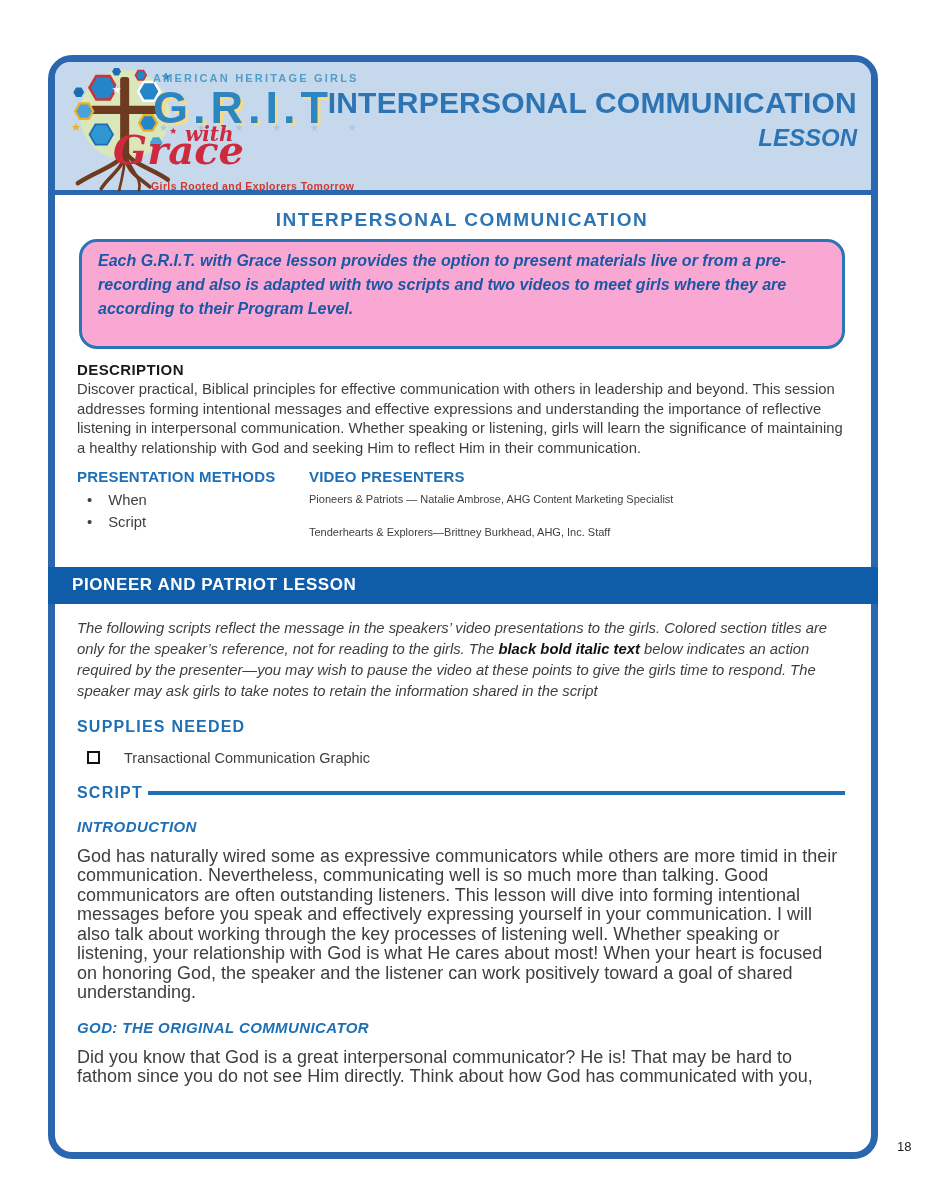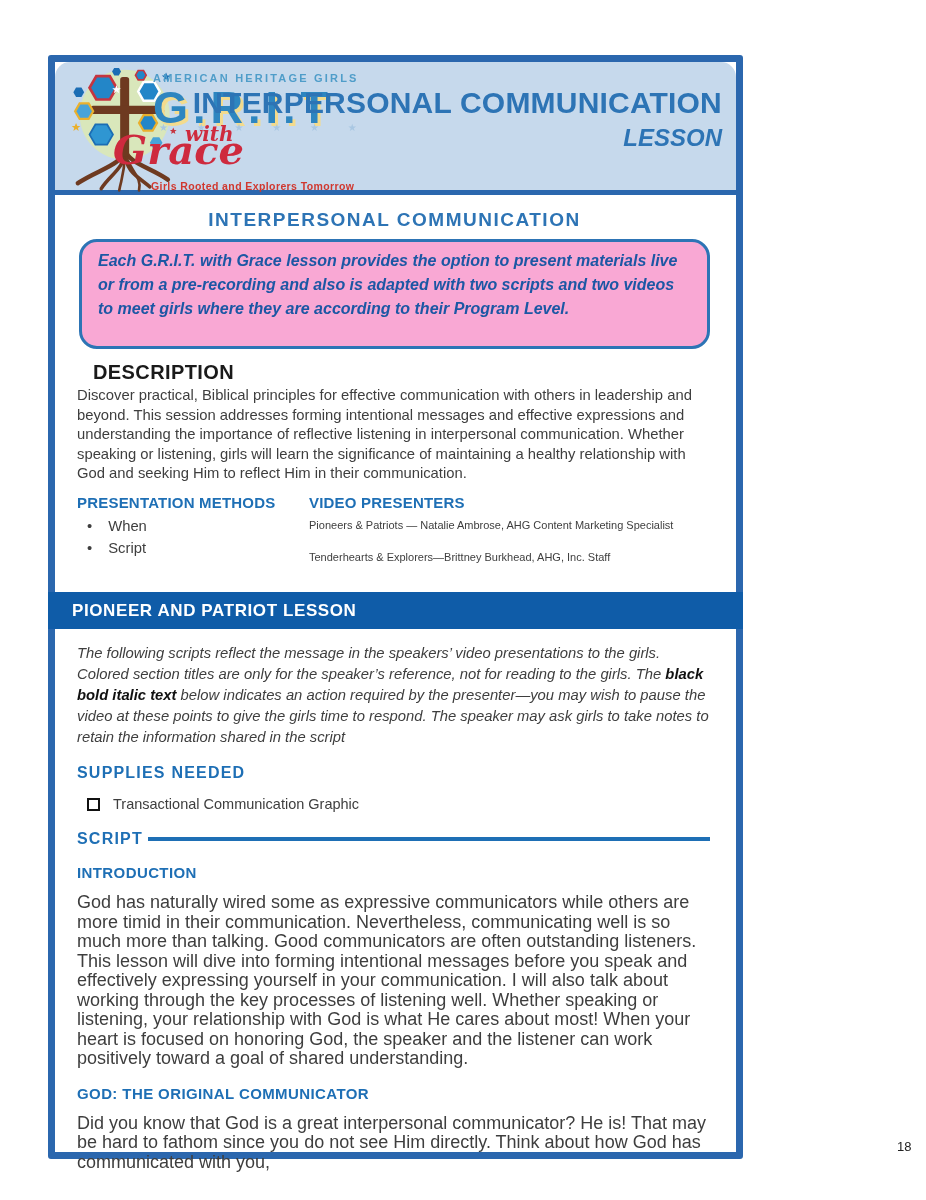--- a/index.html
+++ b/index.html
@@ -1,20 +1,20 @@
 <!DOCTYPE html>
 <html><head>
 <meta charset="utf-8">
 <style>
   html,body { margin:0; padding:0; background:#ffffff; }
   .page { position:relative; width:926px; height:1200px; background:#ffffff;
           font-family:"Liberation Sans", sans-serif; overflow:hidden; }
 
-  .frame { position:absolute; left:48px; top:55px; width:695px; height:1104px;
-           box-sizing:border-box; border:7px solid #2b67ae; border-radius:3px;
+  .frame { position:absolute; left:48px; top:55px; width:830px; height:1104px;
+           box-sizing:border-box; border:7px solid #2b67ae; border-radius:24px;
            background:#ffffff; }
 
   
   .header-band { position:relative; height:128px; background:#c6d9ec;
                  border-radius:15px 15px 0 0; border-bottom:5px solid #2b67ae; }
   .logo { position:absolute; left:10px; top:4px; width:330px; height:126px; }
   .logo svg { position:absolute; left:0; top:2px; }
   .brand { position:absolute; left:88px; top:6px; white-space:nowrap; }
   .org { color:#4f9dc9; font-weight:bold; font-size:11px; letter-spacing:2.2px; }
   .grit-wrap { position:relative; margin-top:1px; }
@@ -36,21 +36,21 @@
               margin-top:4px; }
 
   
   .content { padding:0 24px 0 22px; }
   h1.center { text-align:center; color:#2d74b5; font-size:19px; font-weight:bold;
               letter-spacing:1.5px; margin:14px 0 0; }
   .intro-box { margin:8px 2px 10px; background:#f9a8d4; border:3px solid #2d74b5;
                border-radius:18px; padding:7px 16px 25px; }
   .intro-box p { margin:0; color:#1c57a4; font-size:16px; font-weight:bold;
                  font-style:italic; line-height:24px; }
-  h2.desc-h { margin:12px 16px 0; font-size:20px; color:#1a1a1a; letter-spacing:0.4px; }
+  h2.desc-h { margin:12px 0 0; font-size:15px; color:#1a1a1a; letter-spacing:0.4px; }
   p.body { margin:2px 0 0; color:#3e3e3e; font-size:14.8px; line-height:19.5px; }
 
   .cols { display:flex; margin-top:10px; }
   .col h3 { margin:0 0 4px; color:#1e6fb5; font-size:15px; letter-spacing:0.2px; }
   .col1 { width:218px; }
   .col1 p { margin:0; width:165px; font-size:14.8px; line-height:20px; color:#3e3e3e; }
   .col2 { width:232px; }
   .mi { display:flex; gap:16px; padding-left:10px; font-size:14.8px;
         line-height:22px; color:#3e3e3e; }
   .mi .b { color:#3e3e3e; }
@@ -59,29 +59,29 @@
 
   .banner { margin:12px -7px 0; background:#0f5ca8; height:37px; display:flex;
             align-items:center; padding-left:24px; }
   .banner span { color:#ffffff; font-weight:bold; font-size:17px; letter-spacing:0.6px; }
 
   p.note { margin:14px 0 0; font-style:italic; color:#3e3e3e; font-size:14.8px;
            line-height:21px; }
   p.note b { color:#111111; }
 
   h3.blue-ls { margin:16px 0 0; color:#1e6fb5; font-size:16px; letter-spacing:1.2px; }
-  .supply { margin:14px 0 0 10px; display:flex; align-items:center; gap:13px;
+  .supply { margin:14px 0 0 10px; display:flex; align-items:center; gap:24px;
             font-size:14.5px; color:#3e3e3e; }
   .checkbox { width:9px; height:9px; border:2.5px solid #111111; display:inline-block; }
 
   .script-row { margin-top:18px; display:flex; align-items:center; gap:5px; }
   .script-row h3 { margin:0; color:#1e6fb5; font-size:16px; letter-spacing:1.2px; }
   .rule { flex:1; height:4px; background:#1e6fb5; margin-right:2px; }
 
-  h4.sec { margin:16px 0 0; color:#1e6fb5; font-size:15px; letter-spacing:0.4px; }
+  h4.sec { margin:16px 0 0; color:#1e6fb5; font-size:15px; letter-spacing:0.4px;font-style:italic; }
   p.para { margin:12px 0 0; color:#3e3e3e; font-size:18px; line-height:19.5px; }
 
   .page-num { position:absolute; left:897px; top:1139px; font-size:13px; color:#222222; }
 </style>
 </head>
 <body>
 
 <div class="page">
   <div class="frame">
 

